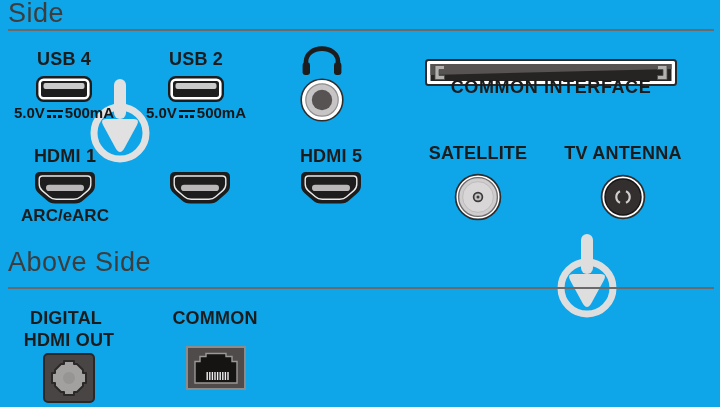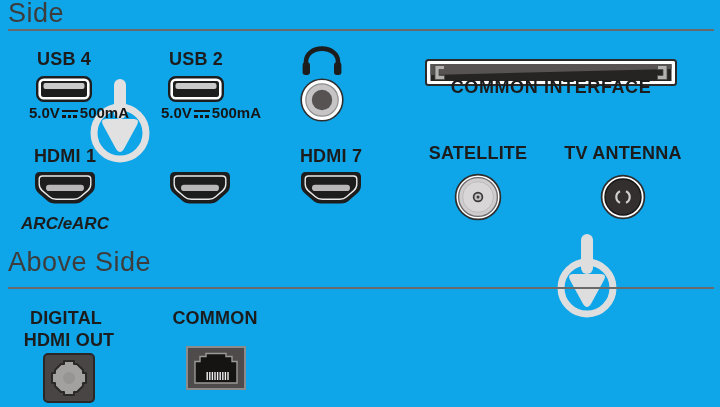--- a/index.html
+++ b/index.html
@@ -18,21 +18,21 @@
     font-size:18px; font-weight:700; line-height:20px;
     white-space:nowrap; text-align:center; color:#1c1c1c; letter-spacing:0.2px;
   }
   .sublabel {
     position:absolute; transform:translateX(-50%);
     font-size:17px; font-weight:700; white-space:nowrap; color:#1c1c1c;
   }
   .spec {
     position:absolute; transform:translateX(-50%);
     display:flex; align-items:center; font-size:15px; font-weight:700;
-    white-space:nowrap; color:#161616;margin-left:15px;
+    white-space:nowrap; color:#161616;
   }
   .dc { display:inline-block; position:relative; width:16px; height:10px; margin:2px 2px 0 2px; }
   .dc::before {
     content:""; position:absolute; left:0; right:0; top:1px; height:2.8px; background:#161616;
   }
   .dc::after {
     content:""; position:absolute; left:0; right:0; bottom:1px; height:2.8px;
     background:repeating-linear-gradient(90deg, #161616 0 3.6px, transparent 3.6px 5.6px);
   }
   svg { display:block; }
@@ -99,29 +99,29 @@
     <path d="M242,6.5 h-9.5 v4 h5.5 v6 h-5.5 v4 h9.5 Z" fill="#b3b0b0" stroke="#4d4a4a" stroke-width="0.8"></path>
   </svg>
   <div class="plabel" style="left:551px; top:77px; letter-spacing:0.6px;text-align:center;">COMMON INTERFACE</div>
 
   <div class="plabel" style="left:65px; top:146px;">HDMI 1</div>
   <svg class="abs" style="left:32px; top:170px;" width="66" height="37" viewBox="0 0 66 37">
     <path d="M8,2 H58 Q63,2 63,7 V15 Q63,20.5 59,23.5 L51,30.5 Q48,33.5 43,33.5 H23 Q18,33.5 15,30.5 L7,23.5 Q3,20.5 3,15 V7 Q3,2 8,2 Z" fill="#1d1d1d"></path>
     <path d="M10.5,6 H55.5 Q58.8,6 58.8,9.2 V14 Q58.8,18.2 55.8,20.6 L48.6,26.8 Q46,29.2 41.8,29.2 H24.2 Q20,29.2 17.4,26.8 L10.2,20.6 Q7.2,18.2 7.2,14 V9.2 Q7.2,6 10.5,6 Z" fill="none" stroke="#e9e9e9" stroke-width="1.4"></path>
     <rect x="14" y="14.8" width="38" height="6.2" rx="3.1" fill="#b9b7b7"></rect>
   </svg>
-  <div class="sublabel" style="left:65px; top:214px;font-style:italic;">ARC/eARC</div>
+  <div class="sublabel" style="left:65px; top:206px;">ARC/eARC</div>
 
   <svg class="abs" style="left:167px; top:170px;" width="66" height="37" viewBox="0 0 66 37">
     <path d="M8,2 H58 Q63,2 63,7 V15 Q63,20.5 59,23.5 L51,30.5 Q48,33.5 43,33.5 H23 Q18,33.5 15,30.5 L7,23.5 Q3,20.5 3,15 V7 Q3,2 8,2 Z" fill="#1d1d1d"></path>
     <path d="M10.5,6 H55.5 Q58.8,6 58.8,9.2 V14 Q58.8,18.2 55.8,20.6 L48.6,26.8 Q46,29.2 41.8,29.2 H24.2 Q20,29.2 17.4,26.8 L10.2,20.6 Q7.2,18.2 7.2,14 V9.2 Q7.2,6 10.5,6 Z" fill="none" stroke="#e9e9e9" stroke-width="1.4"></path>
     <rect x="14" y="14.8" width="38" height="6.2" rx="3.1" fill="#b9b7b7"></rect>
   </svg>
 
-  <div class="plabel" style="left:331px; top:146px;">HDMI 7</div>
+  <div class="plabel" style="left:331px; top:146px;">HDMI 5</div>
   <svg class="abs" style="left:298px; top:170px;" width="66" height="37" viewBox="0 0 66 37">
     <path d="M8,2 H58 Q63,2 63,7 V15 Q63,20.5 59,23.5 L51,30.5 Q48,33.5 43,33.5 H23 Q18,33.5 15,30.5 L7,23.5 Q3,20.5 3,15 V7 Q3,2 8,2 Z" fill="#1d1d1d"></path>
     <path d="M10.5,6 H55.5 Q58.8,6 58.8,9.2 V14 Q58.8,18.2 55.8,20.6 L48.6,26.8 Q46,29.2 41.8,29.2 H24.2 Q20,29.2 17.4,26.8 L10.2,20.6 Q7.2,18.2 7.2,14 V9.2 Q7.2,6 10.5,6 Z" fill="none" stroke="#e9e9e9" stroke-width="1.4"></path>
     <rect x="14" y="14.8" width="38" height="6.2" rx="3.1" fill="#b9b7b7"></rect>
   </svg>
 
   <div class="plabel" style="left:478px; top:143px;">SATELLITE</div>
   <svg class="abs" style="left:454px; top:173px;" width="48" height="48" viewBox="0 0 48 48">
     <circle cx="24" cy="24" r="22.4" fill="#ffffff" stroke="#2d2d2d" stroke-width="1.7"></circle>
     <circle cx="24" cy="24" r="19.4" fill="#cfcdcd" stroke="#6f6d6d" stroke-width="1.4"></circle>

